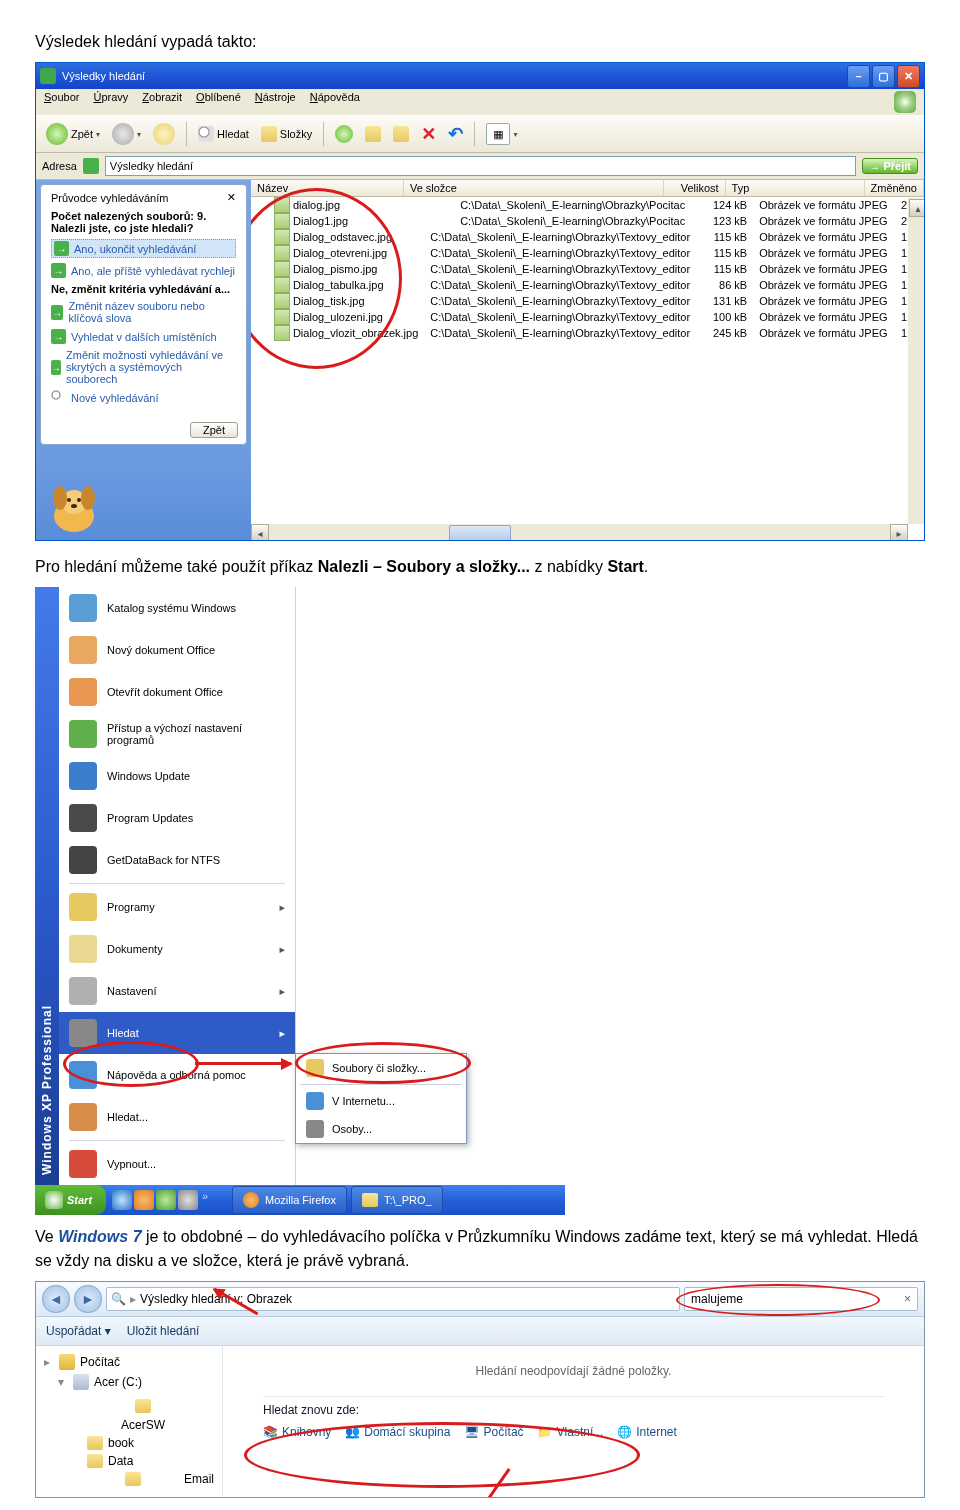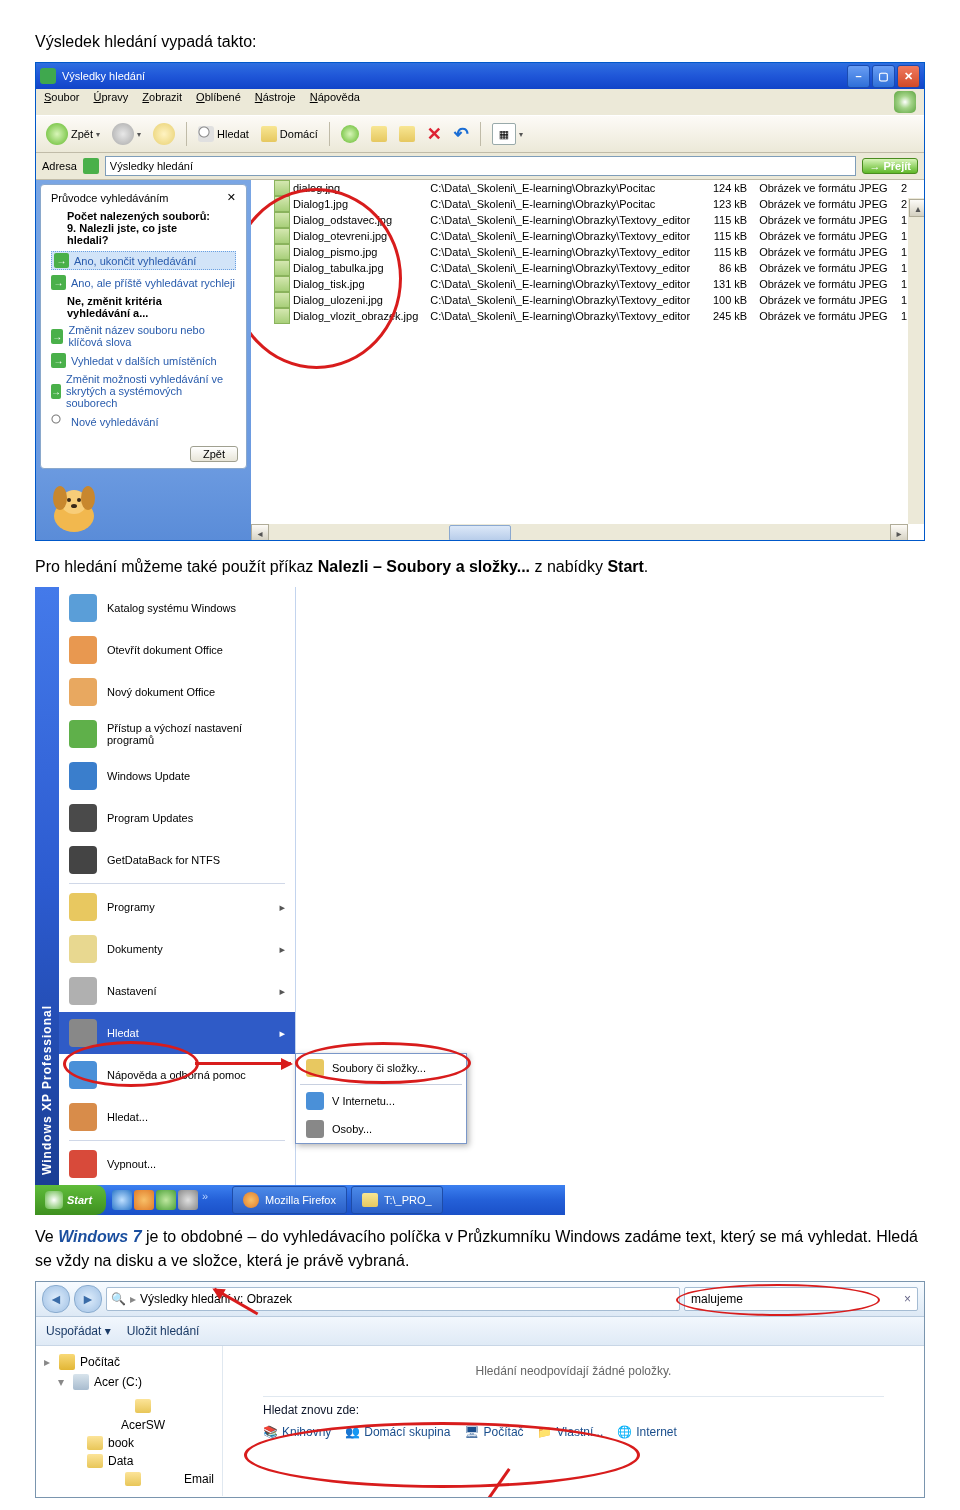--- a/index.html
+++ b/index.html
@@ -30,35 +30,35 @@
   .undo-blue{color:#1a6dd4;font-size:18px;font-weight:bold;}
   .views{width:22px;height:20px;background:#fff;border:1px solid #9aa;border-radius:2px;display:inline-flex;align-items:center;justify-content:center;}
   .addr{background:#ece9d8;padding:3px 6px;display:flex;align-items:center;gap:6px;border-bottom:1px solid #c0bba8;}
   .addr input{flex:1;border:1px solid #7e9db9;height:18px;padding:0 4px;font-size:11px;background:#fff;}
   .go{display:flex;align-items:center;gap:3px;background:linear-gradient(#d8f5b8,#5fb828);border-radius:3px;padding:1px 6px;border:1px solid #4a8c1f;color:#fff;font-weight:bold;}
   .body-xp{display:flex;height:360px;background:#fff;}
   .leftpane{width:215px;background:linear-gradient(to bottom,#7aa6e4 0%,#6b9ae0 80%,#5a8cd8 100%);position:relative;padding:0;}
   .wizard{background:#fff;margin:4px 4px 0 4px;border:1px solid #8aa8cc;border-radius:4px;padding:6px 10px 34px 10px;font-size:11px;color:#000;position:relative;}
   .wiz-title{display:flex;justify-content:space-between;align-items:center;font-weight:normal;margin-bottom:6px;}
   .wiz-close{font-family:Arial;color:#000;}
-  .wiz-bold{font-weight:bold;margin:2px 16px;}
+  .wiz-bold{font-weight:bold;margin:2px 0;}
   .wiz-link{display:flex;align-items:center;gap:5px;margin:5px 0;color:#285bac;cursor:pointer;}
   .wiz-link .arrw{width:15px;height:15px;background:#4ab04a;border-radius:2px;display:flex;align-items:center;justify-content:center;color:#fff;font-size:10px;}
   .wiz-link.sel{background:#d2e4f8;border:1px dotted #6aa0e0;padding:1px 2px;}
   .wiz-link .mg{width:15px;height:15px;background:radial-gradient(circle at 5px 5px,#fff 0,#fff 3px,#777 4px,transparent 5px);}
   .wiz-btn{position:absolute;bottom:6px;right:8px;background:linear-gradient(#fff,#e8e5d8);border:1px solid #a0a090;border-radius:3px;padding:1px 12px;font-size:11px;}
   .dog{position:absolute;bottom:6px;left:10px;width:56px;height:60px;}
   .dog svg{width:56px;height:60px;}
   .listpane{flex:1;overflow:hidden;position:relative;}
   .lhdr{display:flex;background:linear-gradient(#fdfbf7,#ece9d8);border-bottom:1px solid #c0bba8;font-size:11px;}
   .lhdr div{padding:2px 6px;border-right:1px solid #d8d4c2;}
   .lhdr .c1{width:150px;} .lhdr .c2{width:265px;} .lhdr .c3{width:52px;text-align:right;} .lhdr .c4{width:135px;} .lhdr .c5{flex:1;}
   .lrow{display:flex;font-size:11px;padding:0 17px;height:16px;align-items:center;}
   .lrow div{padding:0 6px;overflow:hidden;white-space:nowrap;}
-  .lrow .c1{width:150px;display:flex;align-items:center;gap:3px;} .lrow .c2{width:265px;} .lrow .c3{width:52px;text-align:right;} .lrow .c4{width:135px;} .lrow .c5{flex:1;}
+  .lrow .c1{width:150px;display:flex;align-items:center;gap:3px;} .lrow .c2{width:265px;text-align:right;} .lrow .c3{width:52px;text-align:right;} .lrow .c4{width:135px;} .lrow .c5{flex:1;}
   .fico{width:14px;height:14px;background:linear-gradient(#d4e7b0,#a8cf7a);border:1px solid #8ab35c;display:inline-block;}
   .scroll-bot{position:absolute;bottom:0;left:0;right:16px;height:16px;background:#ece9d8;display:flex;}
   .scroll-bot .arrow{width:16px;height:16px;background:linear-gradient(#fdfbf7,#d4d0c0);border:1px solid #b0ac98;display:flex;align-items:center;justify-content:center;color:#555;font-size:10px;}
   .scroll-bot .thumb{height:14px;margin-top:1px;width:60px;background:linear-gradient(#dce8f8,#b8cdea);border:1px solid #8aa8d0;border-radius:2px;margin-left:180px;}
   .scroll-bot .track{flex:1;}
   .scroll-side{position:absolute;right:0;top:18px;bottom:16px;width:16px;background:#ece9d8;}
   .scroll-side .arrow{width:16px;height:16px;background:linear-gradient(#fdfbf7,#d4d0c0);border:1px solid #b0ac98;display:flex;align-items:center;justify-content:center;color:#555;font-size:10px;}
   .scroll-side .athumb{margin:1px;}
   
   .annot{position:absolute;border:3px solid #d81c1c;border-radius:50%;pointer-events:none;}
@@ -148,21 +148,21 @@
       <div class="tb-btn">
           <span class="rnd yellow"></span>
         </div>
       <span class="tb-sep"></span>
       <div class="tb-btn">
           <span class="ico16 ico-mag"></span>
           <span>Hledat</span>
         </div>
       <div class="tb-btn">
           <span class="ico16 ico-fld"></span>
-          <span>Domácí</span>
+          <span>Složky</span>
         </div>
       <span class="tb-sep"></span>
       <div class="tb-btn">
           <span class="rnd green" style="width:18px;height:18px;"></span>
         </div>
       <div class="tb-btn">
           <span class="ico16 ico-fld"></span>
         </div>
       <div class="tb-btn">
           <span class="ico16 ico-fld"></span>
@@ -226,20 +226,27 @@
               <ellipse cx="28" cy="28" rx="13" ry="12" fill="#f8cd78"></ellipse>
               <ellipse cx="14" cy="24" rx="7" ry="12" fill="#c8872e"></ellipse>
               <ellipse cx="42" cy="24" rx="7" ry="12" fill="#c8872e"></ellipse>
               <circle cx="23" cy="26" r="2" fill="#3a2818"></circle>
               <circle cx="33" cy="26" r="2" fill="#3a2818"></circle>
               <ellipse cx="28" cy="32" rx="3" ry="2" fill="#3a2818"></ellipse>
             </svg>
         </div>
       </div>
       <div class="listpane">
+        <div class="lhdr">
+          <div class="c1">Název</div>
+          <div class="c2">Ve složce</div>
+          <div class="c3">Velikost</div>
+          <div class="c4">Typ</div>
+          <div class="c5">Změněno</div>
+        </div>
         <div id="filerows">
             <div class="lrow">
               <div class="c1">
                 <span class="fico"></span>
                 <span>dialog.jpg</span>
               </div>
               <div class="c2">C:\Data\_Skoleni\_E-learning\Obrazky\Pocitac</div>
               <div class="c3">124 kB</div>
               <div class="c4">Obrázek ve formátu JPEG</div>
               <div class="c5">21.11.2010 11:59</div>
@@ -348,26 +355,26 @@
       <div class="vstrip">
           <span>Windows XP Professional</span>
         </div>
       <div class="menucol">
         <div id="startitems1">
             <div class="mitem">
               <span class="mico" style="background:#5a9ed8;"></span>
               <span>Katalog systému Windows</span>
             </div>
             <div class="mitem">
+              <span class="mico" style="background:#e8a860;"></span>
+              <span>Nový dokument Office</span>
+            </div>
+            <div class="mitem">
               <span class="mico" style="background:#e89850;"></span>
               <span>Otevřít dokument Office</span>
-            </div>
-            <div class="mitem">
-              <span class="mico" style="background:#e8a860;"></span>
-              <span>Nový dokument Office</span>
             </div>
             <div class="mitem">
               <span class="mico" style="background:#5fb04a;"></span>
               <span>Přístup a výchozí nastavení programů</span>
             </div>
             <div class="mitem">
               <span class="mico" style="background:#3a7ecc;"></span>
               <span>Windows Update</span>
             </div>
             <div class="mitem">

